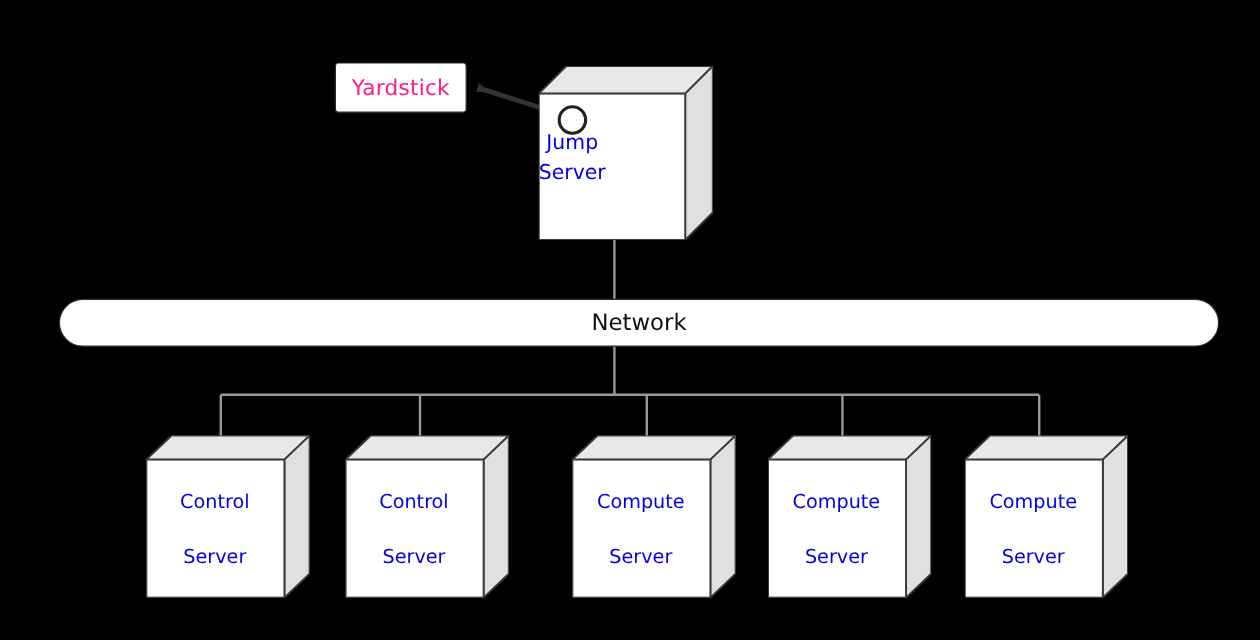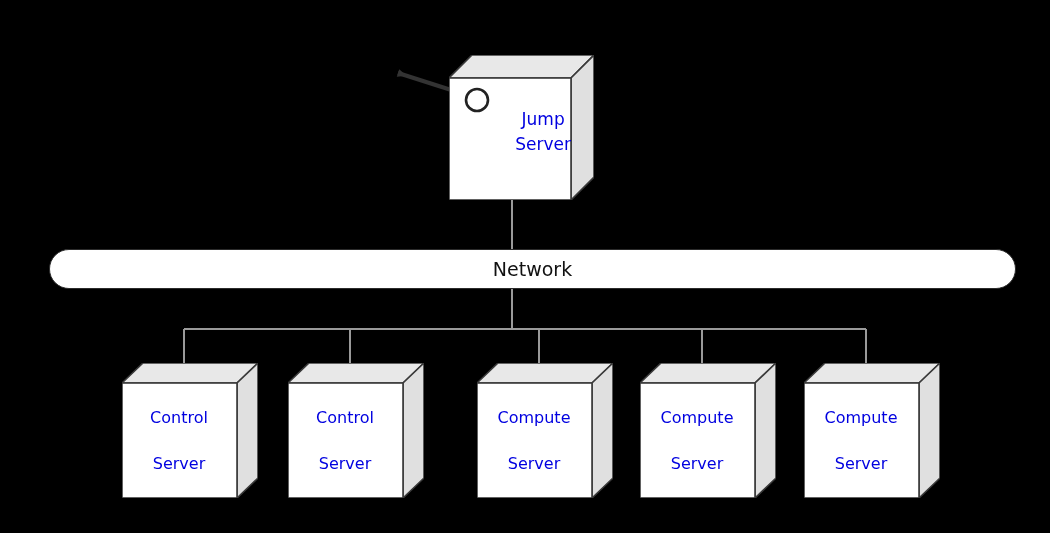--- a/index.html
+++ b/index.html
@@ -94,21 +94,21 @@
   
   .server.jump { width: 145px; height: 145px; }
   .jump-text-wrap {
     position: absolute;
     left: 0;
     top: 23px;
     width: 122px;
     height: 86px;
     display: flex;
     align-items: center;
-    justify-content: flex-end;
+    justify-content: flex-start;
     z-index: 3;
     pointer-events: none;
   }
   .jump-label {
     font-size: 17px;
     line-height: 1.45;
     color: #0000e0;
     text-align: center;
     padding-top: 22px;
   }
@@ -134,20 +134,23 @@
 
     <line x1="184" y1="329" x2="866" y2="329" stroke="#9a9a9a" stroke-width="2"></line>
 
     <line x1="184" y1="329" x2="184" y2="368" stroke="#9a9a9a" stroke-width="2"></line>
     <line x1="350" y1="329" x2="350" y2="368" stroke="#9a9a9a" stroke-width="2"></line>
     <line x1="539" y1="329" x2="539" y2="368" stroke="#9a9a9a" stroke-width="2"></line>
     <line x1="702" y1="329" x2="702" y2="368" stroke="#9a9a9a" stroke-width="2"></line>
     <line x1="866" y1="329" x2="866" y2="368" stroke="#9a9a9a" stroke-width="2"></line>
   </svg>
 
+  <div class="yardstick-box">
+    <span class="yardstick-label">Yardstick</span>
+  </div>
 
   <div class="server jump" style="left:449px; top:55px;">
     <svg class="layer" style="width:145px; height:145px;" viewBox="0 0 145 145" xmlns="http://www.w3.org/2000/svg">
       <polygon points="0,23 23,0 145,0 122,23" fill="#e8e8e8" stroke="#3a3a3a" stroke-width="1.6"></polygon>
       <polygon points="122,23 145,0 145,122 122,145" fill="#e0e0e0" stroke="#3a3a3a" stroke-width="1.6"></polygon>
       <rect x="0" y="23" width="122" height="122" fill="#ffffff" stroke="#3a3a3a" stroke-width="1.6"></rect>
       <circle cx="28" cy="45" r="11" fill="#ffffff" stroke="#222222" stroke-width="2.6"></circle>
     </svg>
     <div class="jump-text-wrap">
       <div class="jump-label">

